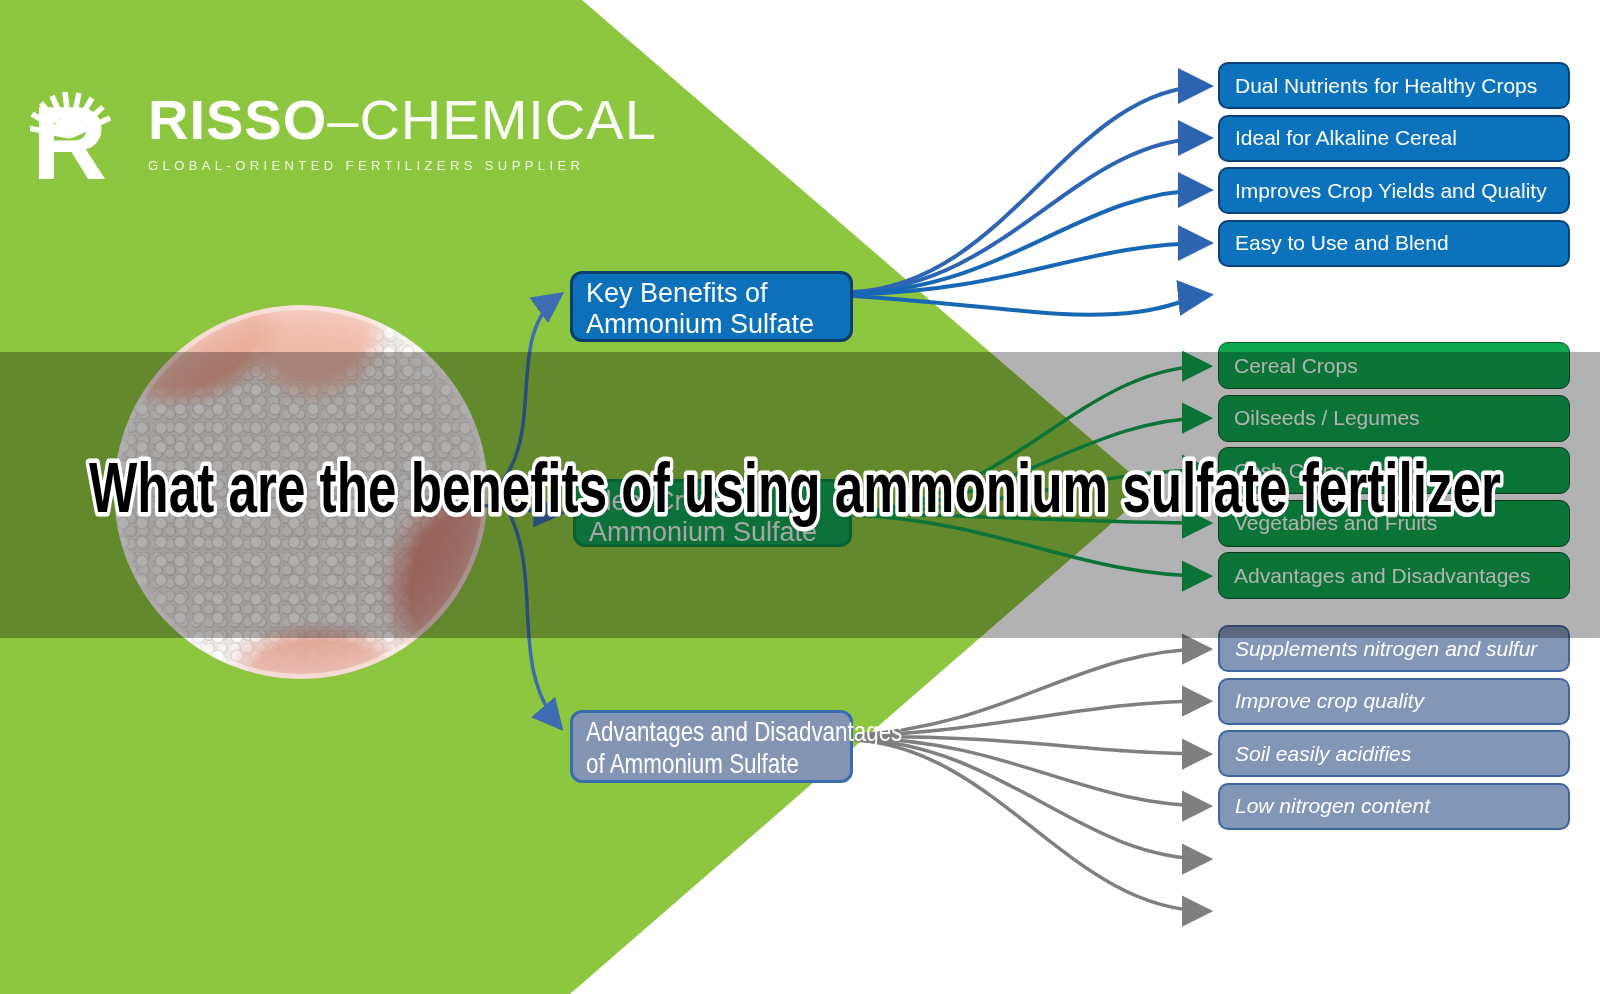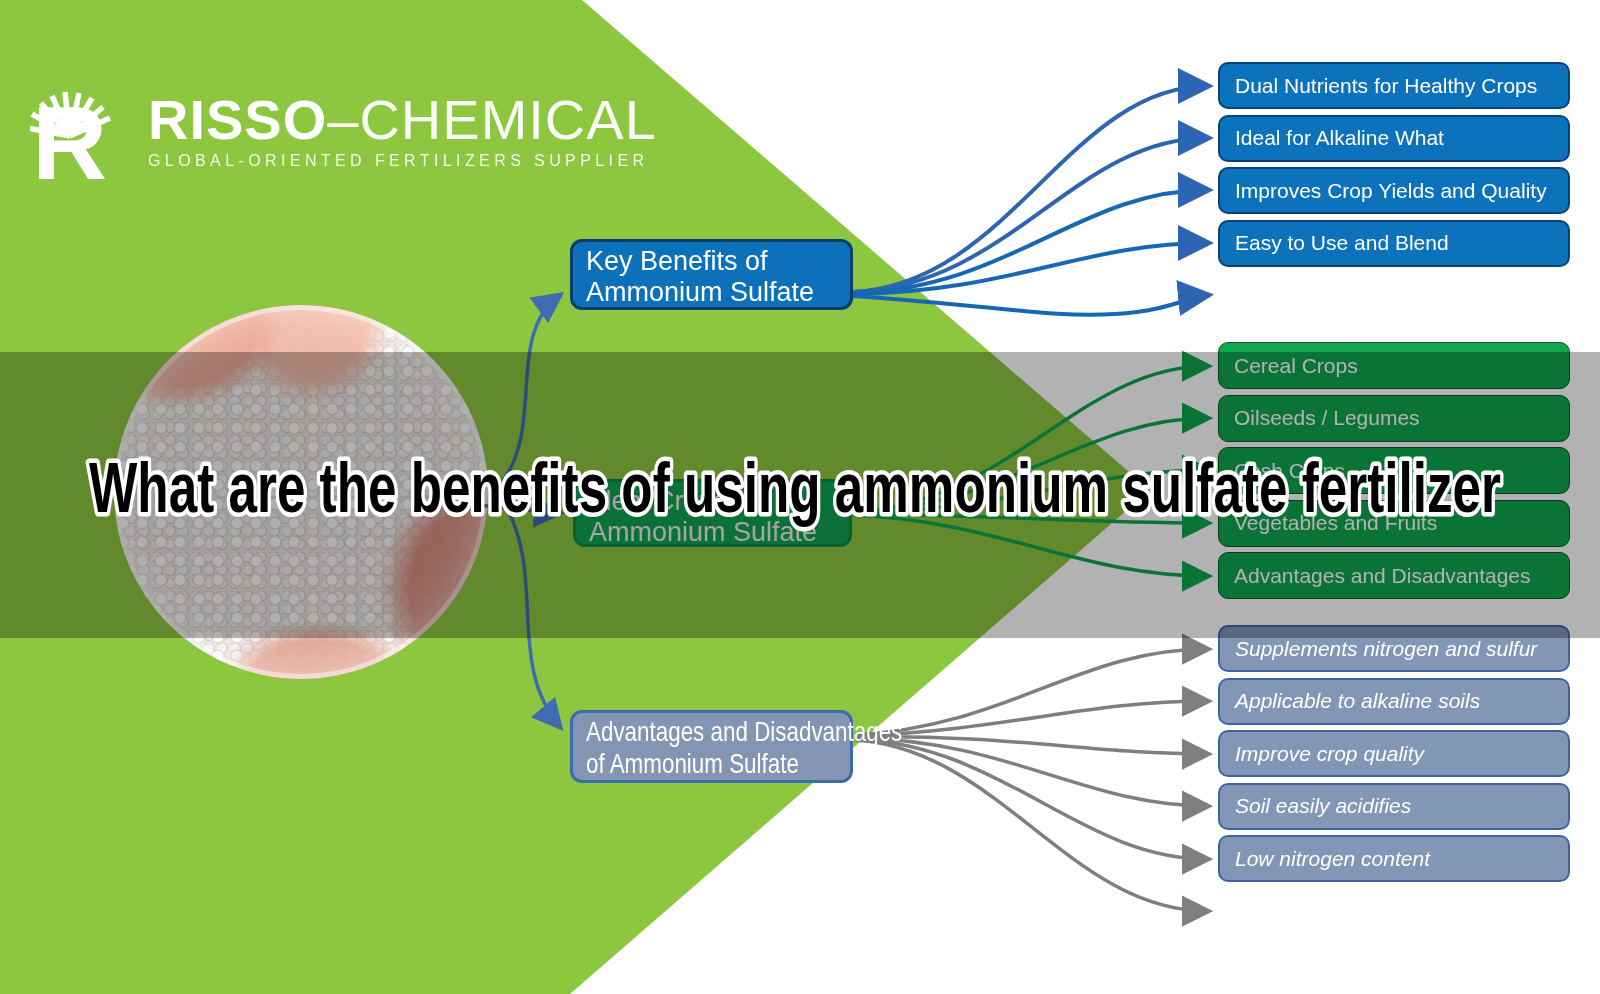--- a/index.html
+++ b/index.html
@@ -14,41 +14,41 @@
   #band      { z-index:4; }
   #title-svg { z-index:5; }
 
   
   #logo { position:absolute; left:30px; top:84px; display:flex; align-items:flex-start; z-index:3; }
   #logo .mark { width:96px; height:100px; flex:0 0 auto; }
   #logo .words { margin-left:22px; padding-top:14px; }
   #logo .brand { color:#fff; font-size:56px; letter-spacing:1px; line-height:44px; white-space:nowrap; }
   #logo .brand .bold { font-weight:bold; }
   #logo .brand .light { font-weight:normal; opacity:.96; }
-  #logo .tagline { color:rgba(255,255,255,.88); font-size:16px; letter-spacing:4.4px; margin-top:10px; white-space:nowrap; }
+  #logo .tagline { color:rgba(255,255,255,.88); font-size:13px; letter-spacing:4.4px; margin-top:16px; white-space:nowrap; }
 
   
   #photo {
     position:absolute; left:114px; top:305px; width:374px; height:374px; border-radius:50%;
     background:
       radial-gradient(ellipse 150px 115px at 16% 5%,  rgba(236,168,148,.97) 0 55%, rgba(236,168,148,0) 74%),
       radial-gradient(ellipse 115px 135px at 53% 1%,  rgba(241,185,166,.95) 0 50%, rgba(241,185,166,0) 72%),
       radial-gradient(ellipse 135px 155px at 98% 76%, rgba(215,136,121,.92) 0 52%, rgba(215,136,121,0) 75%),
       radial-gradient(ellipse 150px 95px at 55% 102%, rgba(226,162,144,.9) 0 48%, rgba(226,162,144,0) 70%),
       radial-gradient(circle at 9px 9px, #FCFBFA 0 4.5px, #D8D2CF 6px, rgba(0,0,0,0) 7px),
       radial-gradient(circle at 4px 5px, #F4F1EF 0 4px, #CEC8C4 5.5px, rgba(0,0,0,0) 6.5px),
       #E9E5E2;
     background-size:auto,auto,auto,auto,19px 19px,13px 13px,auto;
     box-shadow: inset 0 0 0 5px rgba(255,255,255,.45), inset 0 0 45px rgba(255,255,255,.55);
   }
 
   
   .node { position:absolute; box-sizing:border-box; border-radius:12px; color:#fff;
           font-size:27px; line-height:31px; padding:4px 8px 4px 13px; z-index:3; }
-  #node-benefits { left:570px; top:239px; width:283px; height:71px; background:#0C70BA; border:3px solid #093E6F; }
+  #node-benefits { left:570px; top:271px; width:283px; height:71px; background:#0C70BA; border:3px solid #093E6F; }
   #node-crops    { left:573px; top:479px; width:279px; height:68px; background:#10A351; border:3px solid #0C8A43; color:#ECECEC; }
   #node-pros     { left:570px; top:710px; width:283px; height:73px; background:#8495B3; border:3px solid #3B6CB0; padding-top:3px; }
   #node-pros .cond { transform:scaleX(.8); transform-origin:0 50%; white-space:nowrap; font-size:28px; line-height:32px; }
 
   
   .group { position:absolute; left:1218px; width:352px; display:flex; flex-direction:column; gap:5.5px; z-index:3; }
   #grp-benefits { top:62px; }
   #grp-crops    { top:342px; }
   #grp-pros     { top:625px;font-style:italic; }
   .rbox { height:47px; box-sizing:border-box; border-radius:10px; display:flex; align-items:center;
@@ -151,34 +151,33 @@
     <div>Ideal Crops for</div>
     <div>Ammonium Sulfate</div>
   </div>
   <div class="node" id="node-pros">
     <div class="cond">Advantages and Disadvantages</div>
     <div class="cond">of Ammonium Sulfate</div>
   </div>
 
   <div class="group" id="grp-benefits">
     <div class="rbox blue">Dual Nutrients for Healthy Crops</div>
-    <div class="rbox blue">Ideal for Alkaline What</div>
+    <div class="rbox blue">Ideal for Alkaline Cereal</div>
     <div class="rbox blue">Improves Crop Yields and Quality</div>
     <div class="rbox blue">Easy to Use and Blend</div>
   </div>
   <div class="group" id="grp-crops">
     <div class="rbox green">Cereal Crops</div>
     <div class="rbox green">Oilseeds / Legumes</div>
     <div class="rbox green">Cash Crops</div>
     <div class="rbox green">Vegetables and Fruits</div>
     <div class="rbox green">Advantages and Disadvantages</div>
   </div>
   <div class="group" id="grp-pros">
     <div class="rbox gray">Supplements nitrogen and sulfur</div>
-    <div class="rbox gray">Applicable to alkaline soils</div>
     <div class="rbox gray">Improve crop quality</div>
     <div class="rbox gray">Soil easily acidifies</div>
     <div class="rbox gray">Low nitrogen content</div>
   </div>
 
   <div id="band"></div>
 
   <svg id="title-svg" width="1600" height="994">
     <text x="795" y="512" text-anchor="middle" font-family="Liberation Sans, DejaVu Sans, sans-serif" font-weight="bold" font-size="70" textLength="1412" lengthAdjust="spacingAndGlyphs" fill="#000000" stroke="#ffffff" stroke-width="9" stroke-linejoin="round" paint-order="stroke">What are the benefits of using ammonium sulfate fertilizer</text>
   </svg>

